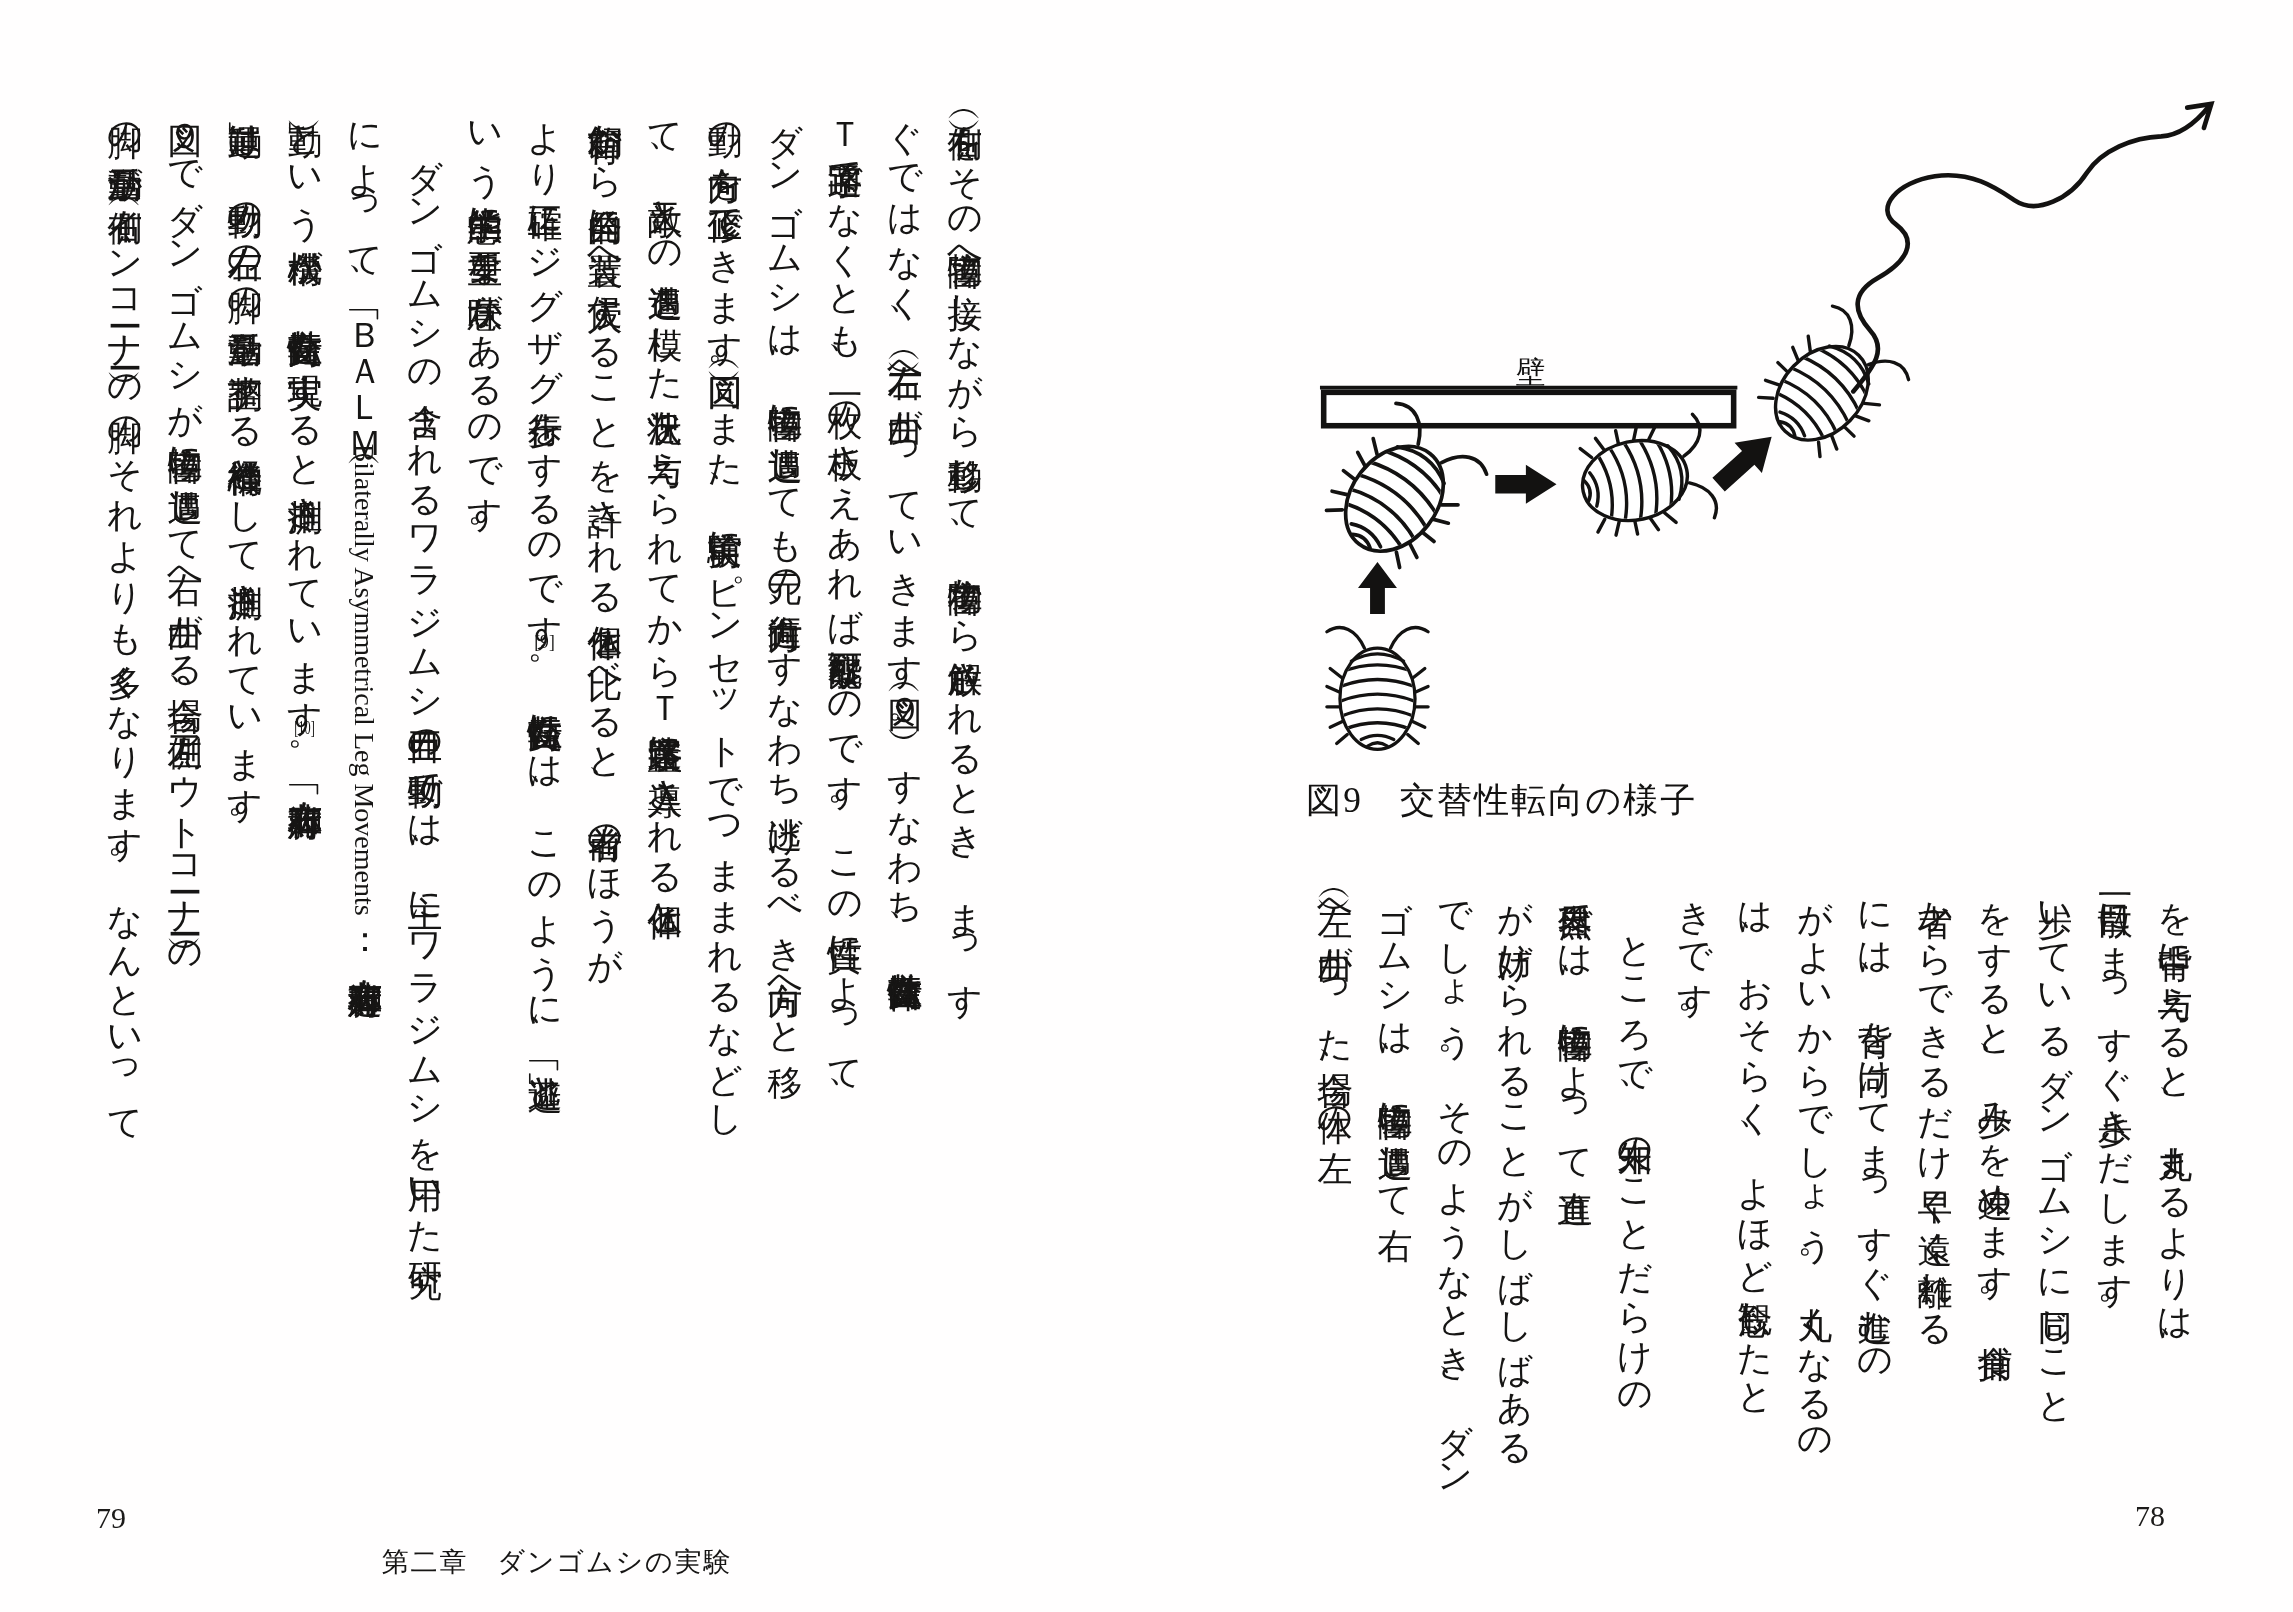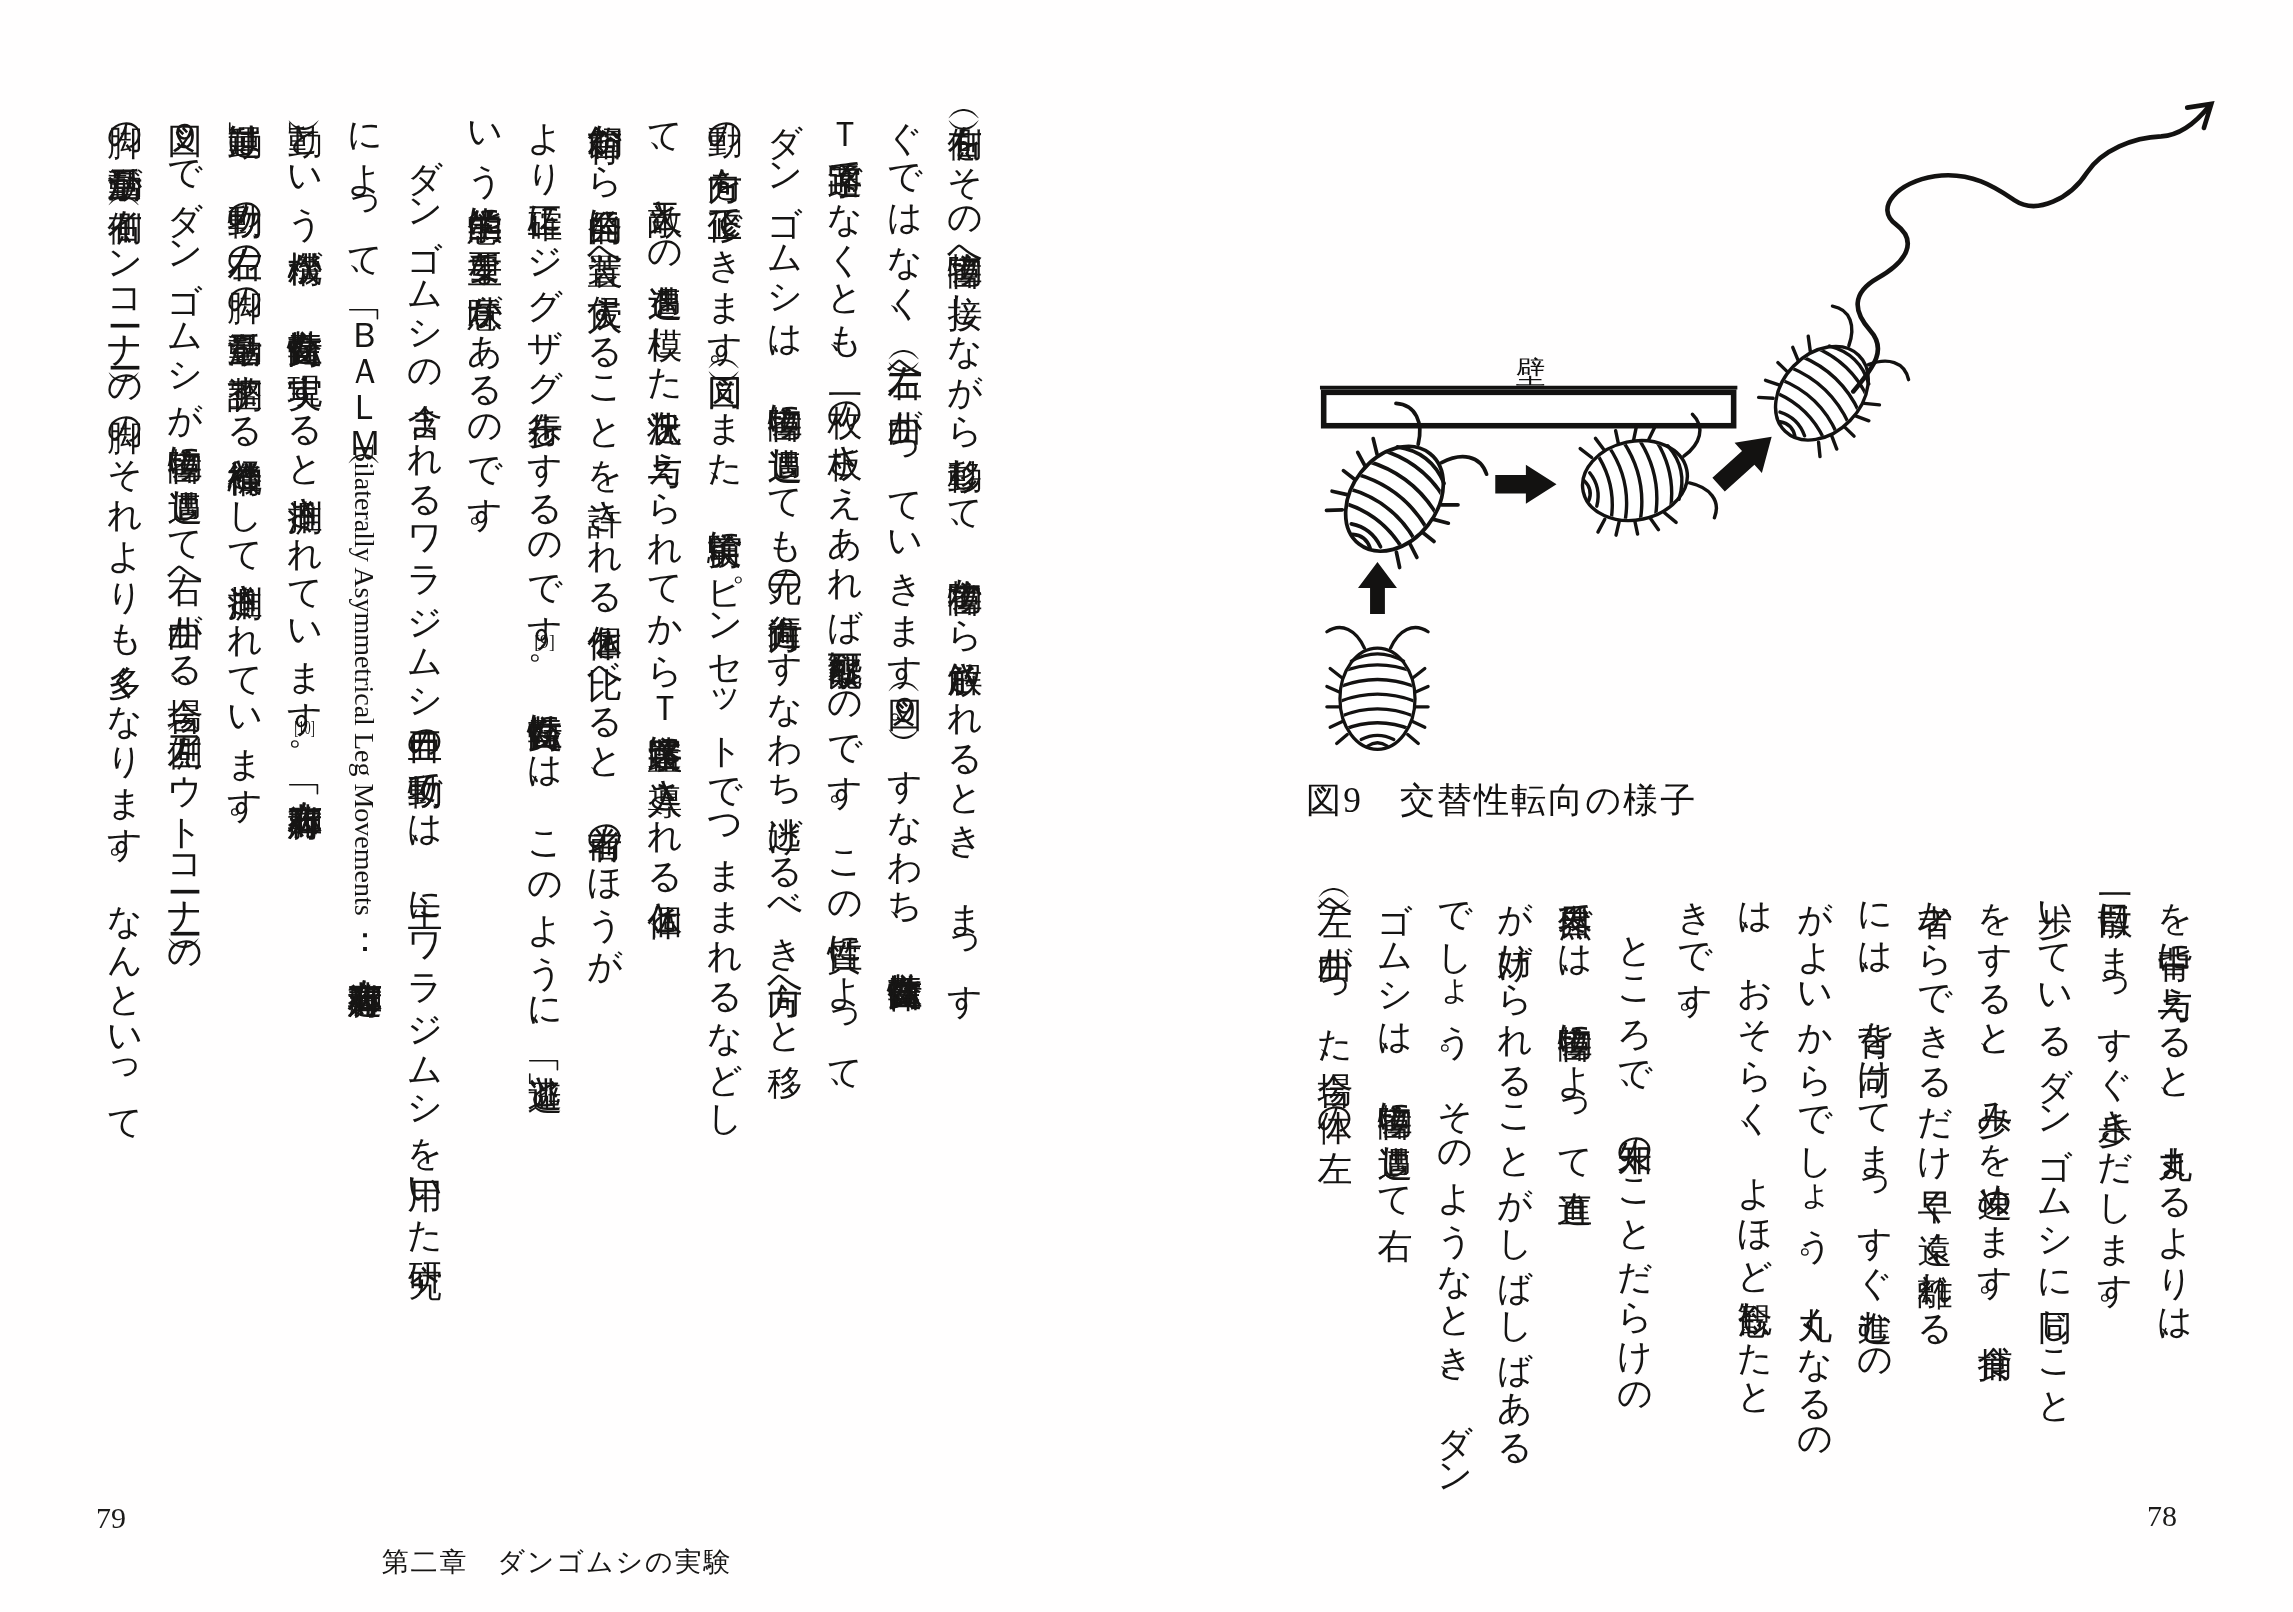--- a/index.html
+++ b/index.html
@@ -32,21 +32,21 @@
   .latin{
     font-size:28px;
     letter-spacing:0;
   }
   .pagenum{
     position:absolute;
     font-size:30px;
     color:#1c1b1a;
   }
   #pagenum-left{left:96px;top:1501px;}
-  #pagenum-right{left:2135px;top:1499px;margin-left:12px;}
+  #pagenum-right{left:2135px;top:1499px;}
   #running-footer{
     position:absolute;
     left:557px;top:1544px;
     transform:translateX(-50%);
     font-size:27px;
     letter-spacing:1.9px;
     white-space:nowrap;
     text-align:center;
   }
   #figure-svg{position:absolute;left:0;top:0;}

